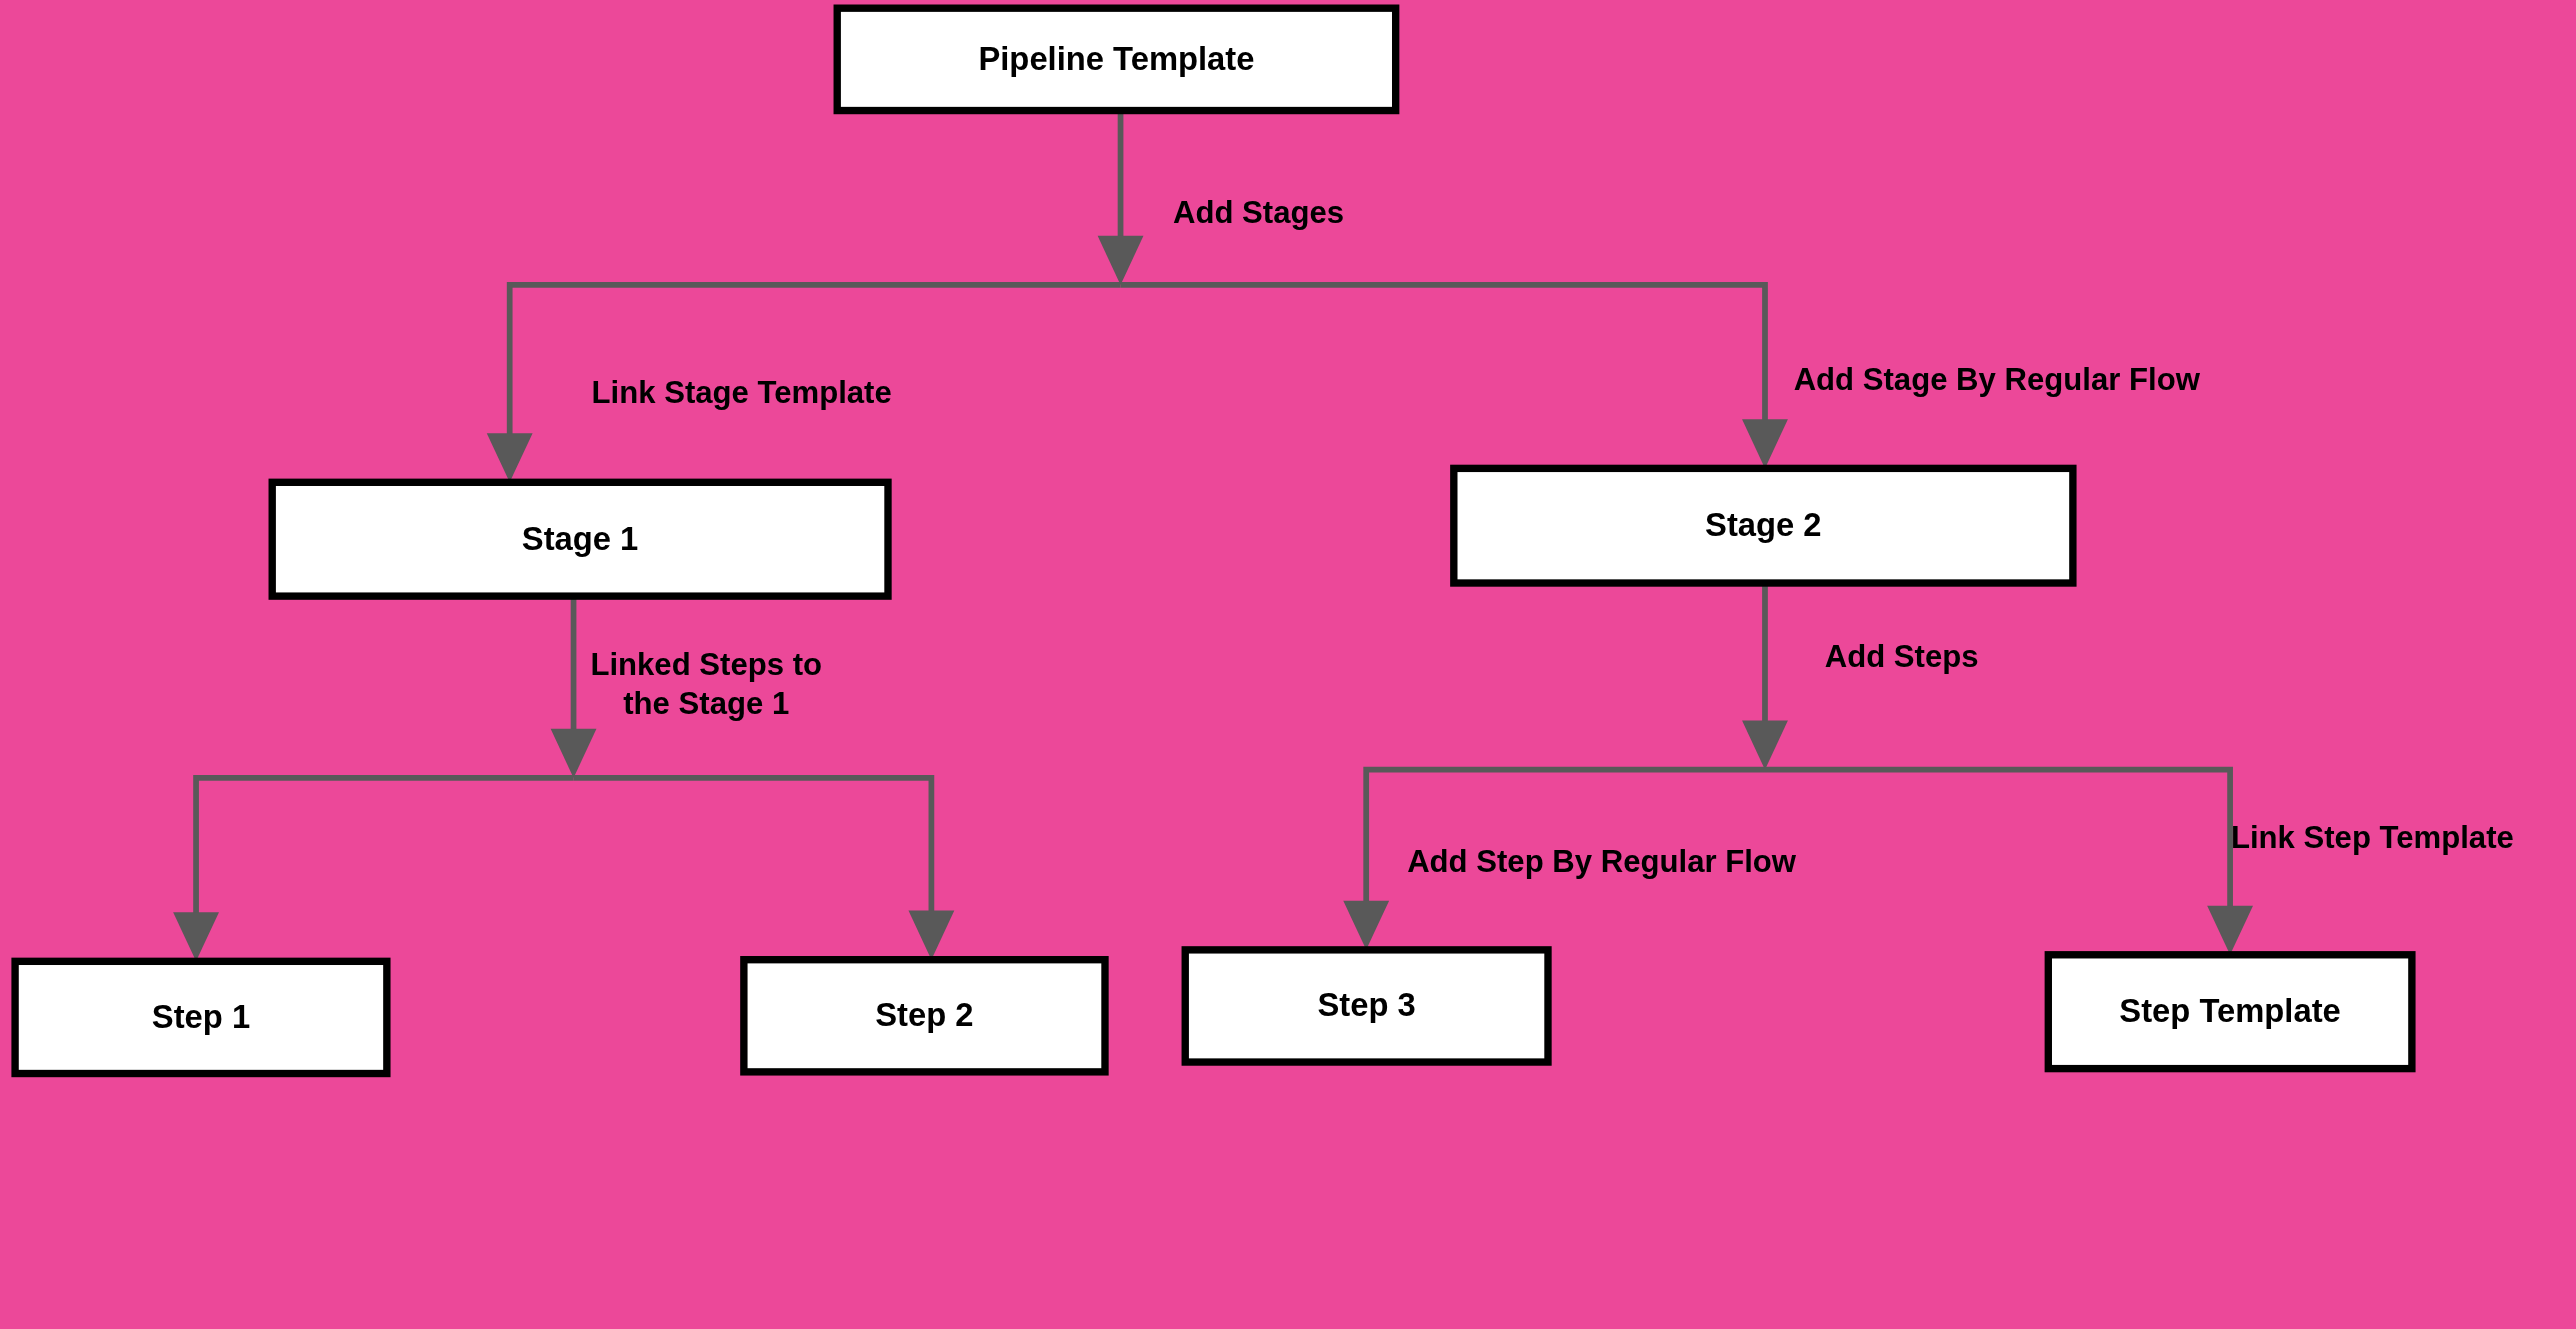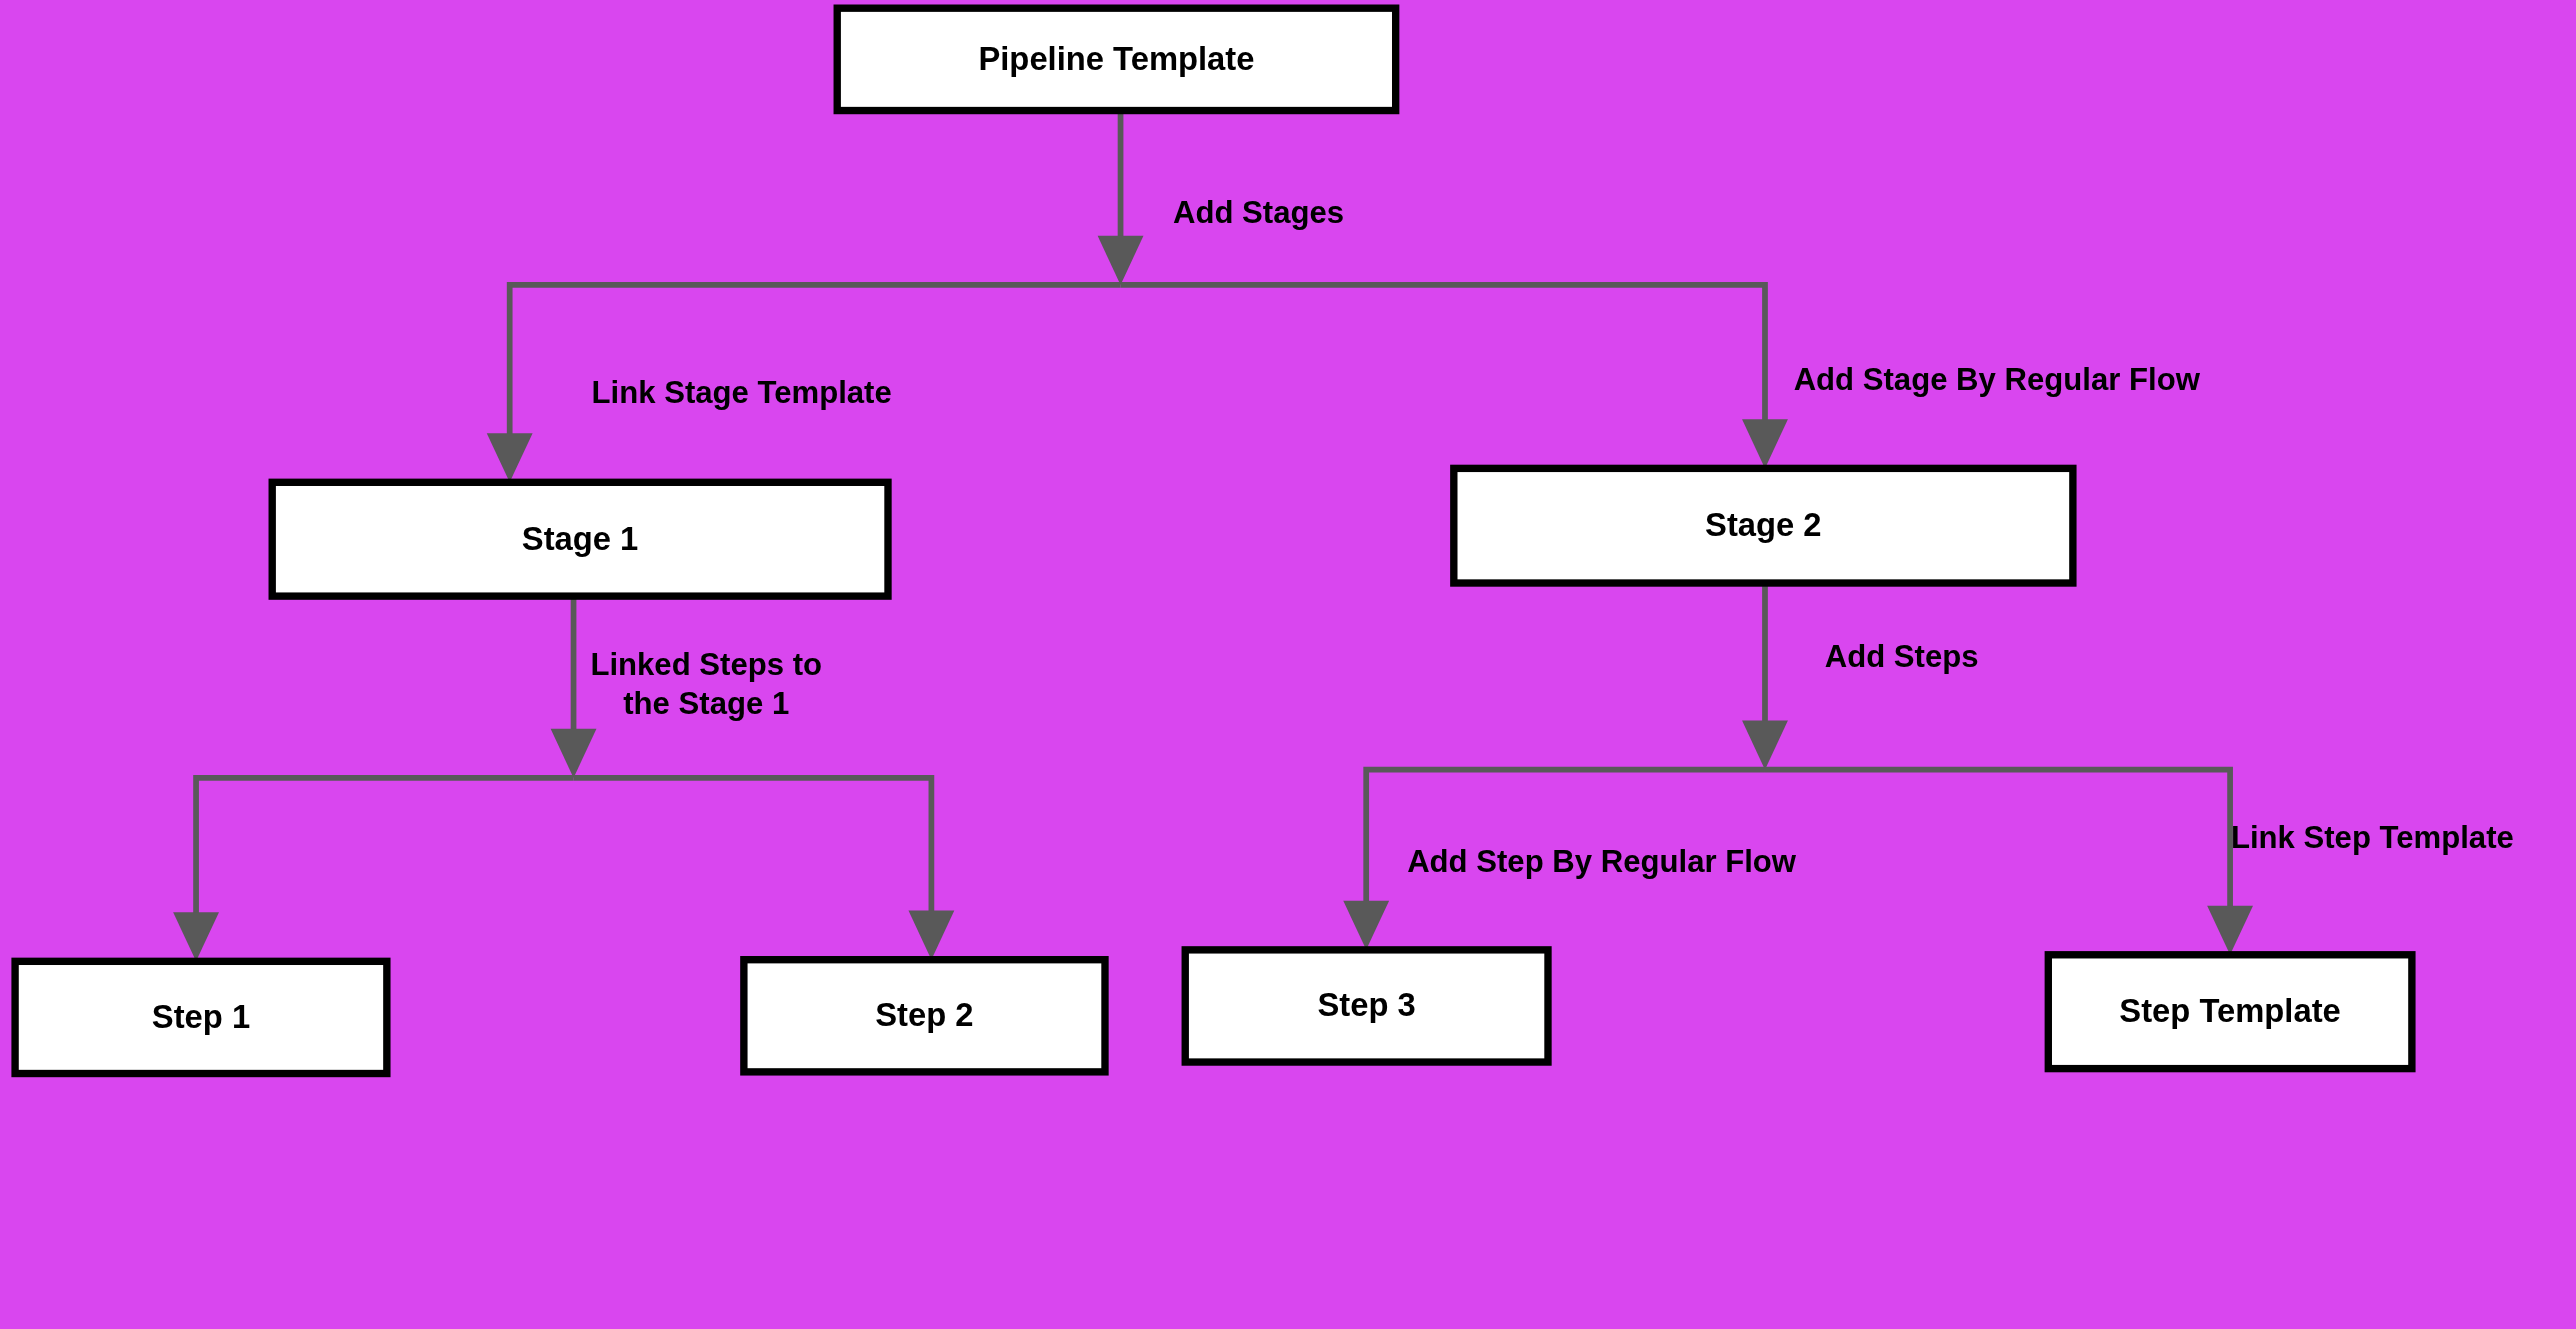--- a/index.html
+++ b/index.html
@@ -10,21 +10,21 @@
   body {
     width: 2576px;
     height: 1329px;
     font-family: "Liberation Sans", sans-serif;
     overflow: hidden;
   }
   #diagram-root {
     position: relative;
     width: 2576px;
     height: 1329px;
-    background: #d946ef;
+    background: #ec4899;
   }
   svg#flow-canvas {
     position: absolute;
     top: 0;
     left: 0;
     width: 2576px;
     height: 1329px;
     display: block;
   }
   .node-box {

